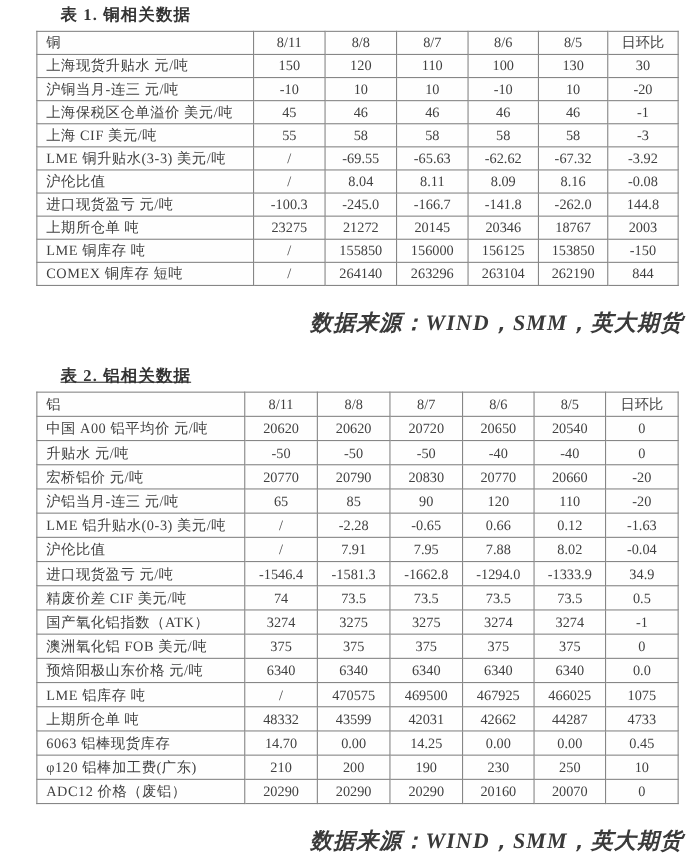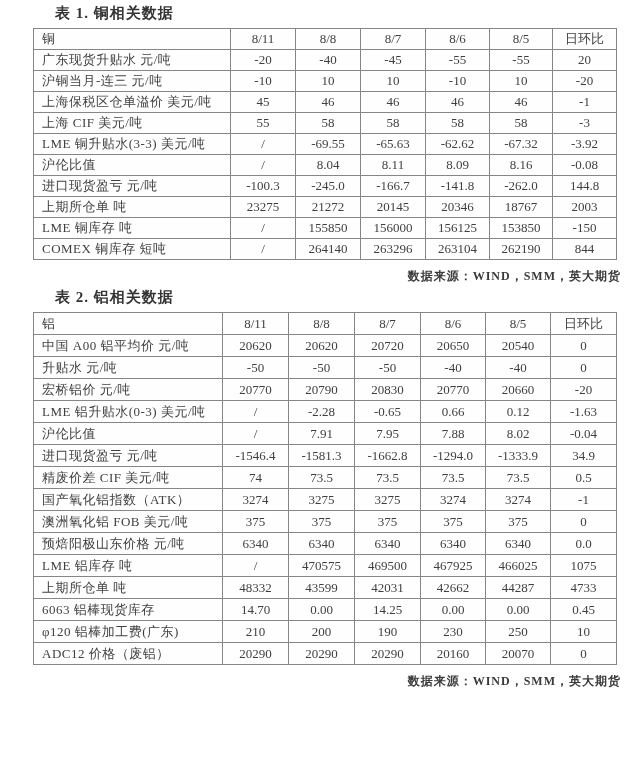--- a/index.html
+++ b/index.html
@@ -19,21 +19,22 @@
     padding-top: 4px;
   }
   .tbl-title {
     font-size: 15px;
     font-weight: bold;
     color: #343434;
     margin: 0 0 5px 55px;
     letter-spacing: 1px;
   }
   .sec2 .tbl-title {
-    margin-top: 3px;
+    margin-top: 25px;
+    text-decoration: underline;
   }
   table.data-table {
     border-collapse: collapse;
     table-layout: fixed;
     margin-left: 33px;
     background: #fefefe;
   }
   table.data-table th,
   table.data-table td {
     border: 1px solid #868686;
@@ -47,26 +48,27 @@
   }
   table.t1 tr { height: 21px; }
   table.t2 tr { height: 22px; }
   table.data-table .label-cell {
     text-align: left;
     padding-left: 8px;
     letter-spacing: 0.5px;
   }
   .source {
     width: 588px;
-    margin: 8px 0 0 33px;
+    margin: 20px 0 0 33px;
     text-align: right;
-    font-size: 12px;
+    font-size: 20px;
     font-weight: bold;
     color: #3a3a3a;
     letter-spacing: 1px;
+    font-style: italic;
   }
 </style>
 </head>
 <body>
 
 <div class="page">
 
   <section class="sec1">
     <h2 class="tbl-title">表 1. 铜相关数据</h2>
     <table class="data-table t1" data-table="tables.copper">
@@ -85,27 +87,27 @@
             <th>8/11</th>
             <th>8/8</th>
             <th>8/7</th>
             <th>8/6</th>
             <th>8/5</th>
             <th>日环比</th>
           </tr>
         </thead>
         <tbody>
           <tr>
-            <td class="label-cell">广东现货升贴水 元/吨</td>
-            <td>-20</td>
-            <td>-40</td>
-            <td>-45</td>
-            <td>-55</td>
-            <td>-55</td>
-            <td>20</td>
+            <td class="label-cell">上海现货升贴水 元/吨</td>
+            <td>150</td>
+            <td>120</td>
+            <td>110</td>
+            <td>100</td>
+            <td>130</td>
+            <td>30</td>
           </tr>
           <tr>
             <td class="label-cell">沪铜当月-连三 元/吨</td>
             <td>-10</td>
             <td>10</td>
             <td>10</td>
             <td>-10</td>
             <td>10</td>
             <td>-20</td>
           </tr>
@@ -231,20 +233,29 @@
           <tr>
             <td class="label-cell">宏桥铝价 元/吨</td>
             <td>20770</td>
             <td>20790</td>
             <td>20830</td>
             <td>20770</td>
             <td>20660</td>
             <td>-20</td>
           </tr>
           <tr>
+            <td class="label-cell">沪铝当月-连三 元/吨</td>
+            <td>65</td>
+            <td>85</td>
+            <td>90</td>
+            <td>120</td>
+            <td>110</td>
+            <td>-20</td>
+          </tr>
+          <tr>
             <td class="label-cell">LME 铝升贴水(0-3) 美元/吨</td>
             <td>/</td>
             <td>-2.28</td>
             <td>-0.65</td>
             <td>0.66</td>
             <td>0.12</td>
             <td>-1.63</td>
           </tr>
           <tr>
             <td class="label-cell">沪伦比值</td>

